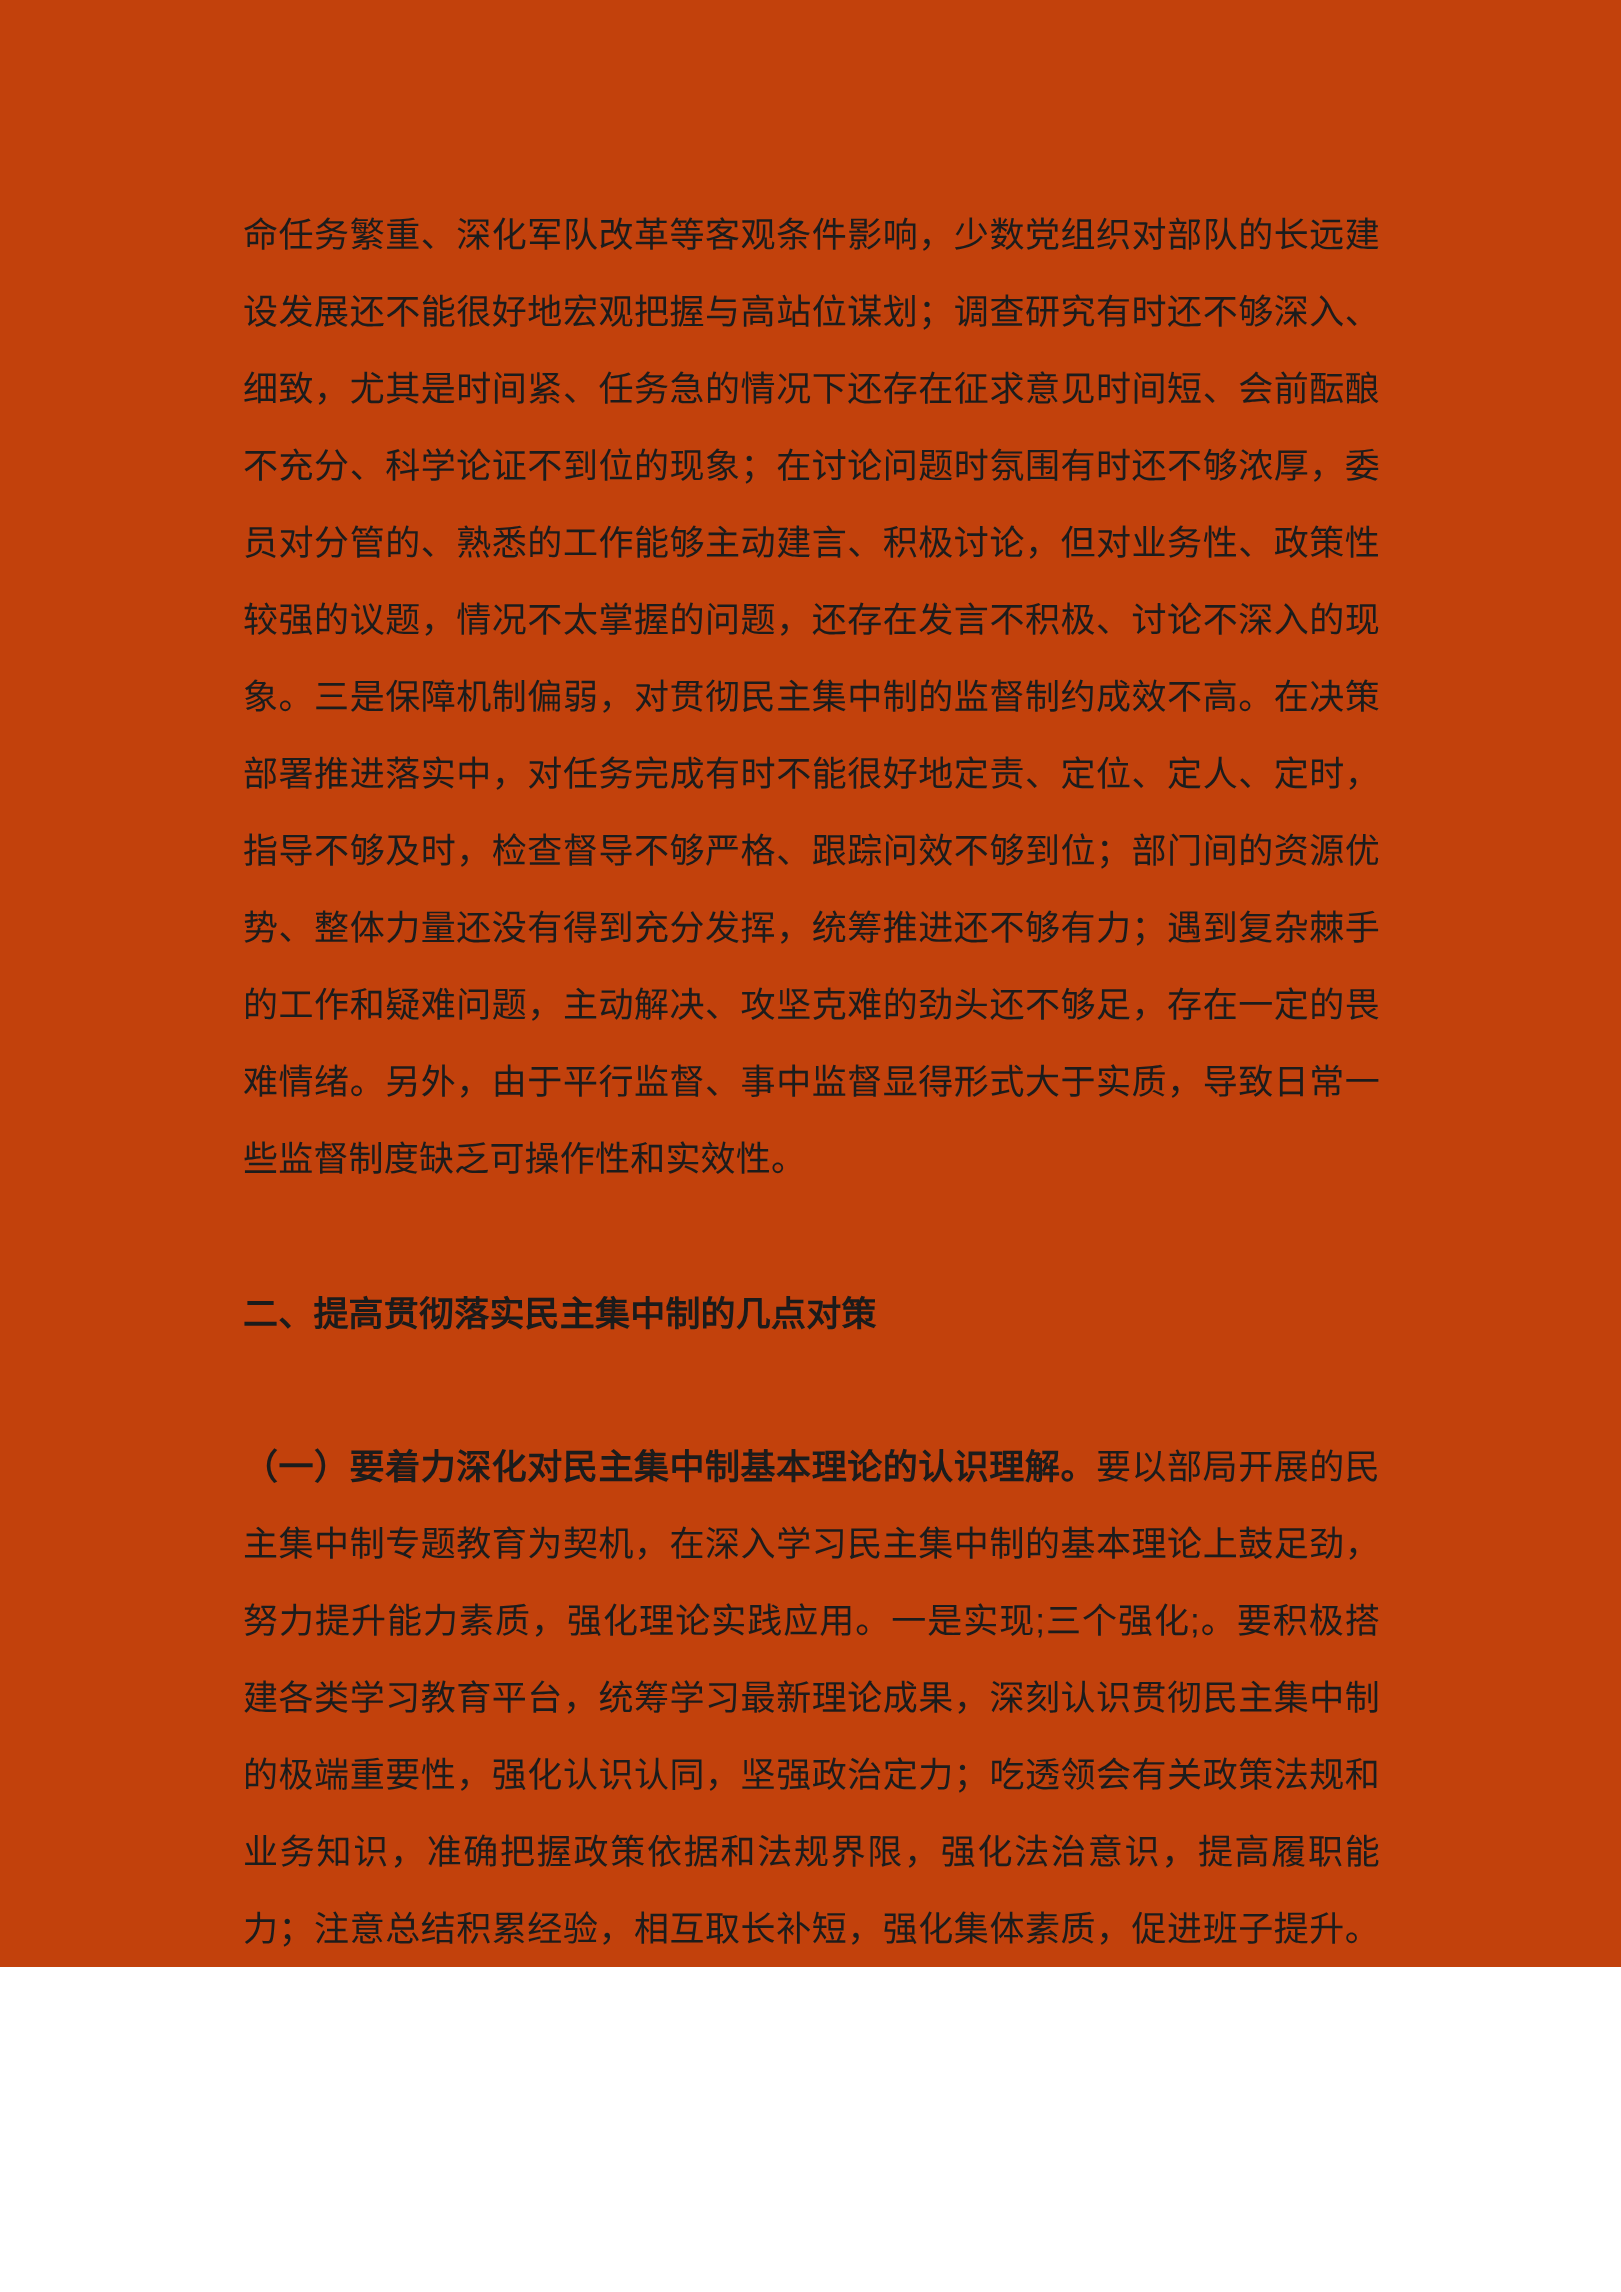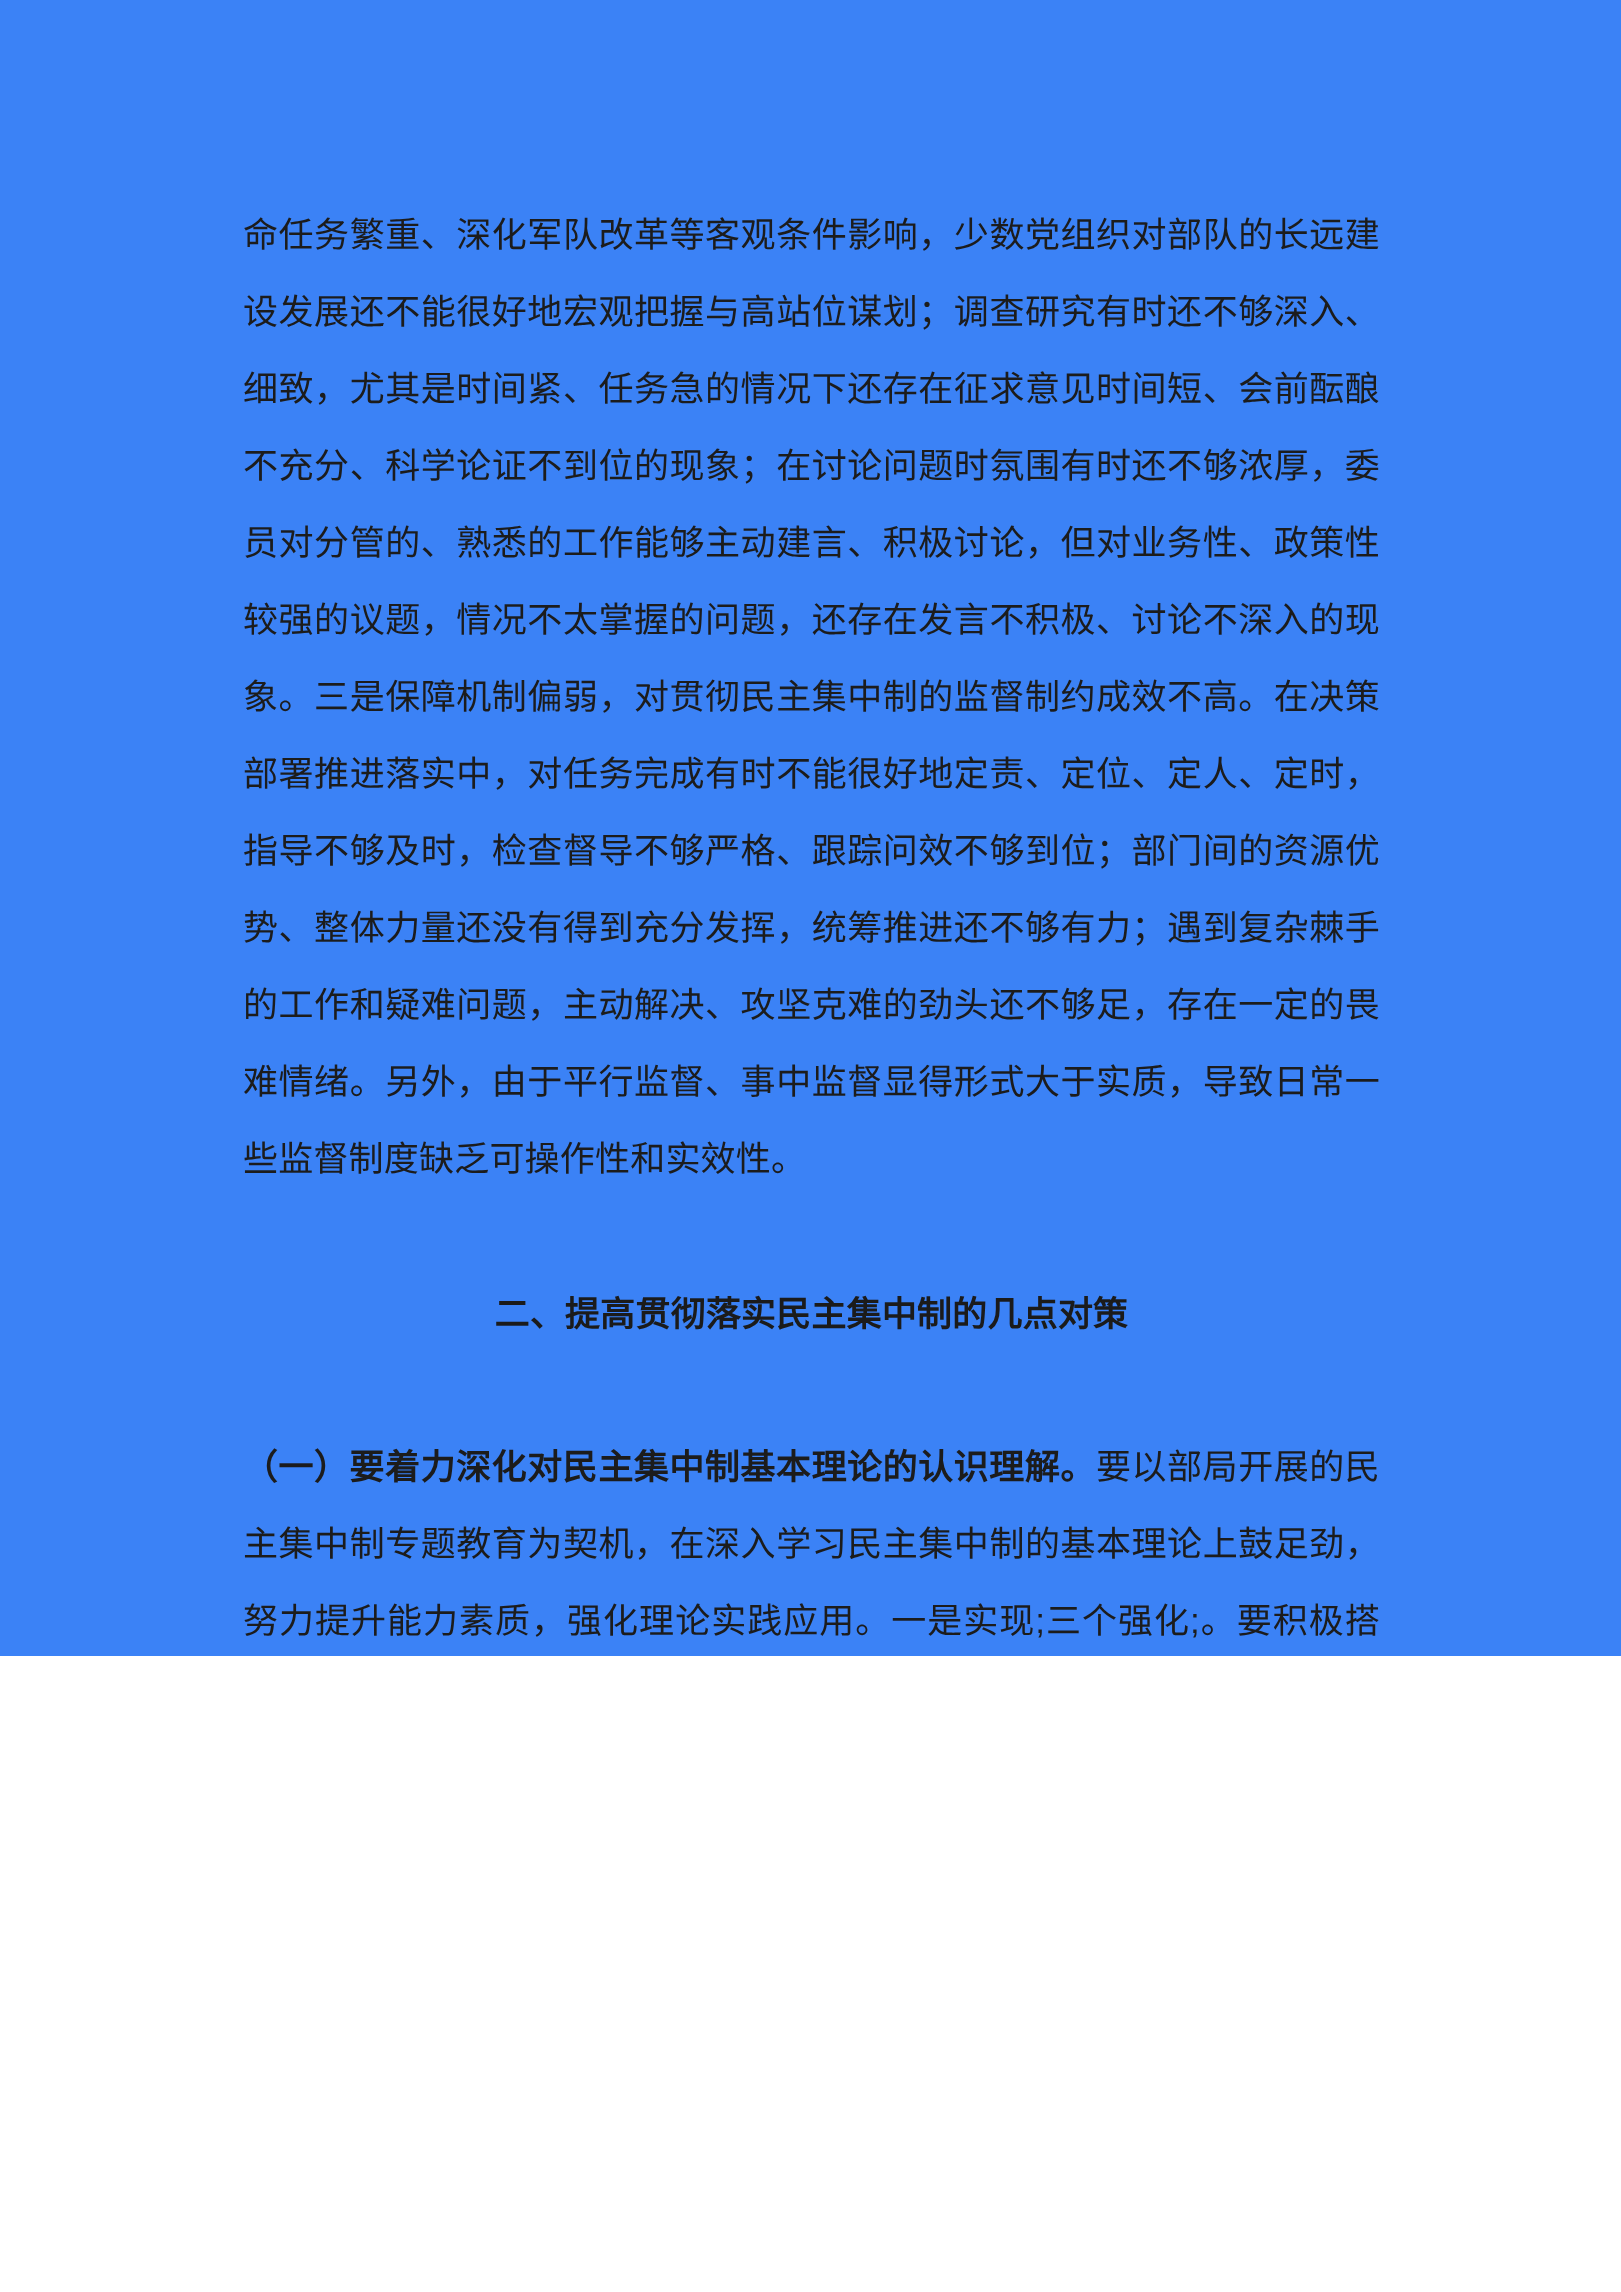--- a/index.html
+++ b/index.html
@@ -8,22 +8,22 @@
     padding: 0;
     background: #ffffff;
   }
   body {
     font-family: "Liberation Sans", "DejaVu Sans", sans-serif;
     color: #1c1c1c;
   }
   .page {
     position: relative;
     width: 1621px;
-    height: 1656px;
-    background: #3b82f6;
+    height: 1967px;
+    background: #c2410c;
     box-sizing: border-box;
     overflow: hidden;
   }
   .content {
     position: absolute;
     left: 243px;
     top: 196px;
     width: 1137px;
   }
   .para {
@@ -42,21 +42,21 @@
   }
   .spacer-md {
     height: 76px;
   }
   .heading {
     font-size: 35px;
     line-height: 77px;
     font-weight: 700;
     margin: 0;
     color: #1b1b1b;
-    text-align: center;
+    text-align: left;
     letter-spacing: 0.2px;
   }
   .bold-run {
     font-weight: 700;
     margin-top: 46px;
   }
 </style>
 </head>
 <body>
 

